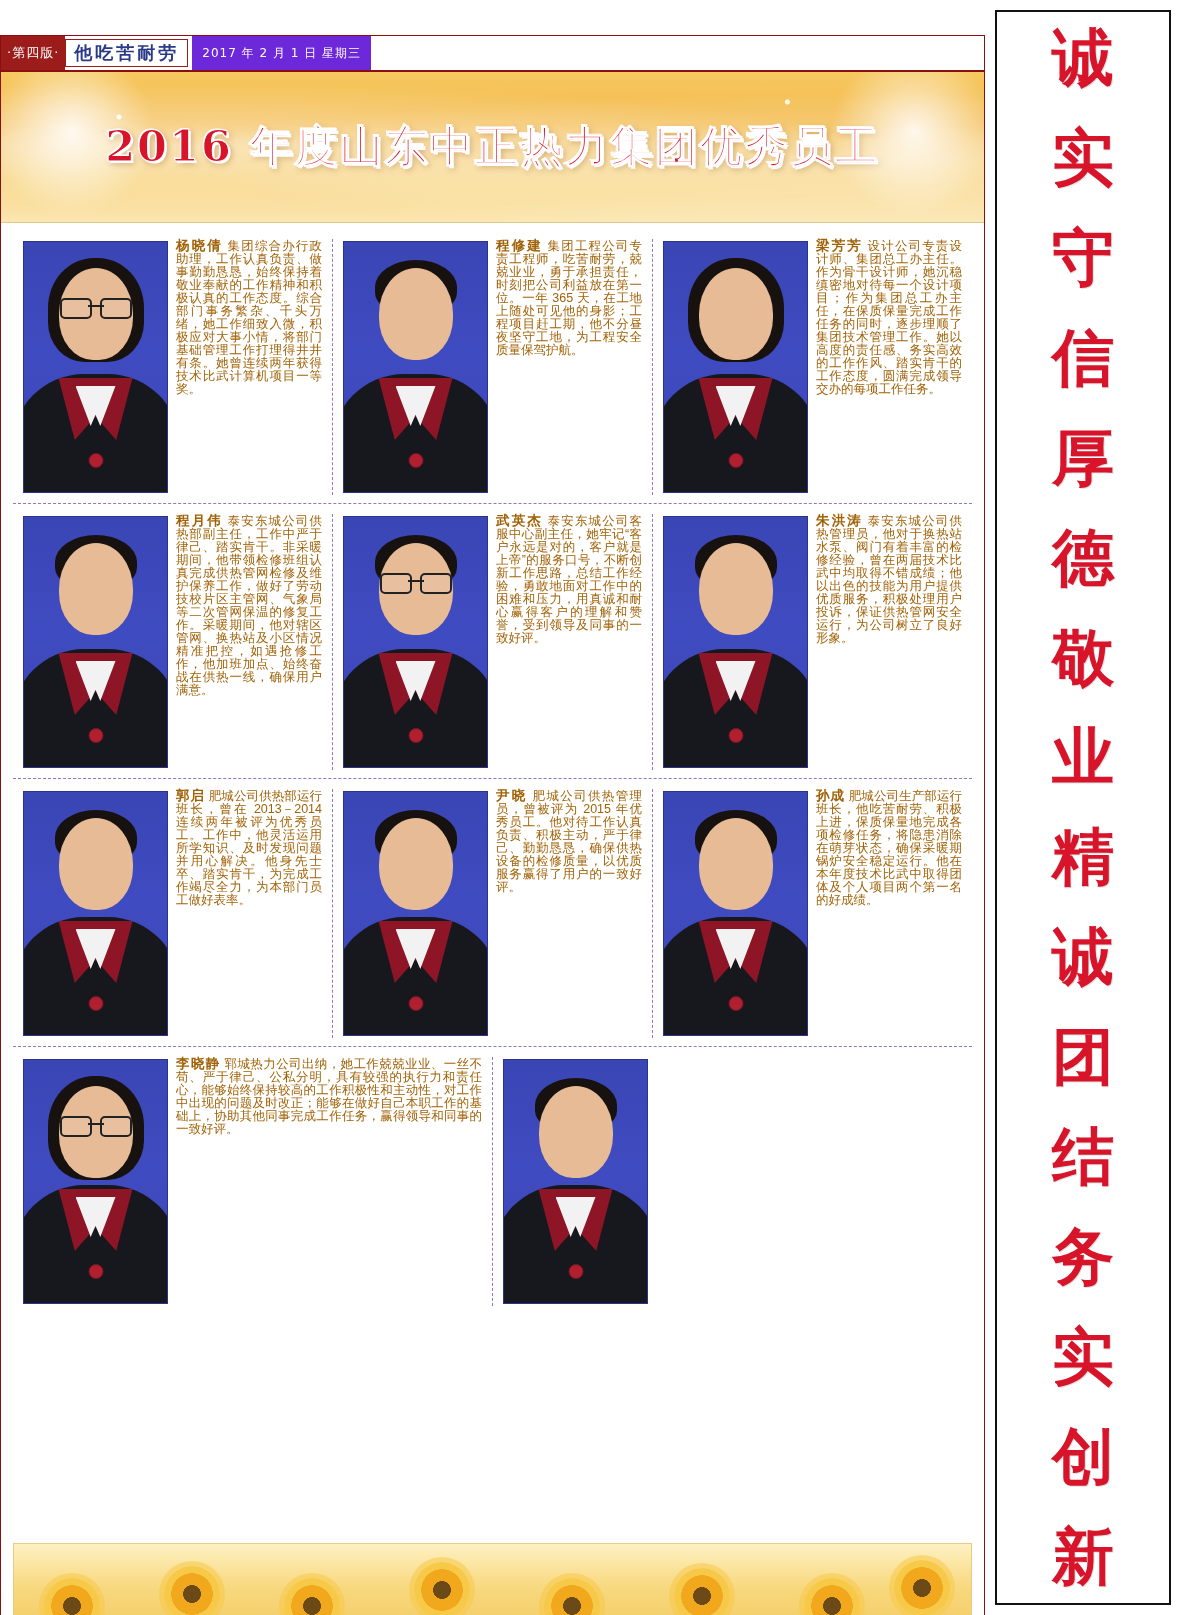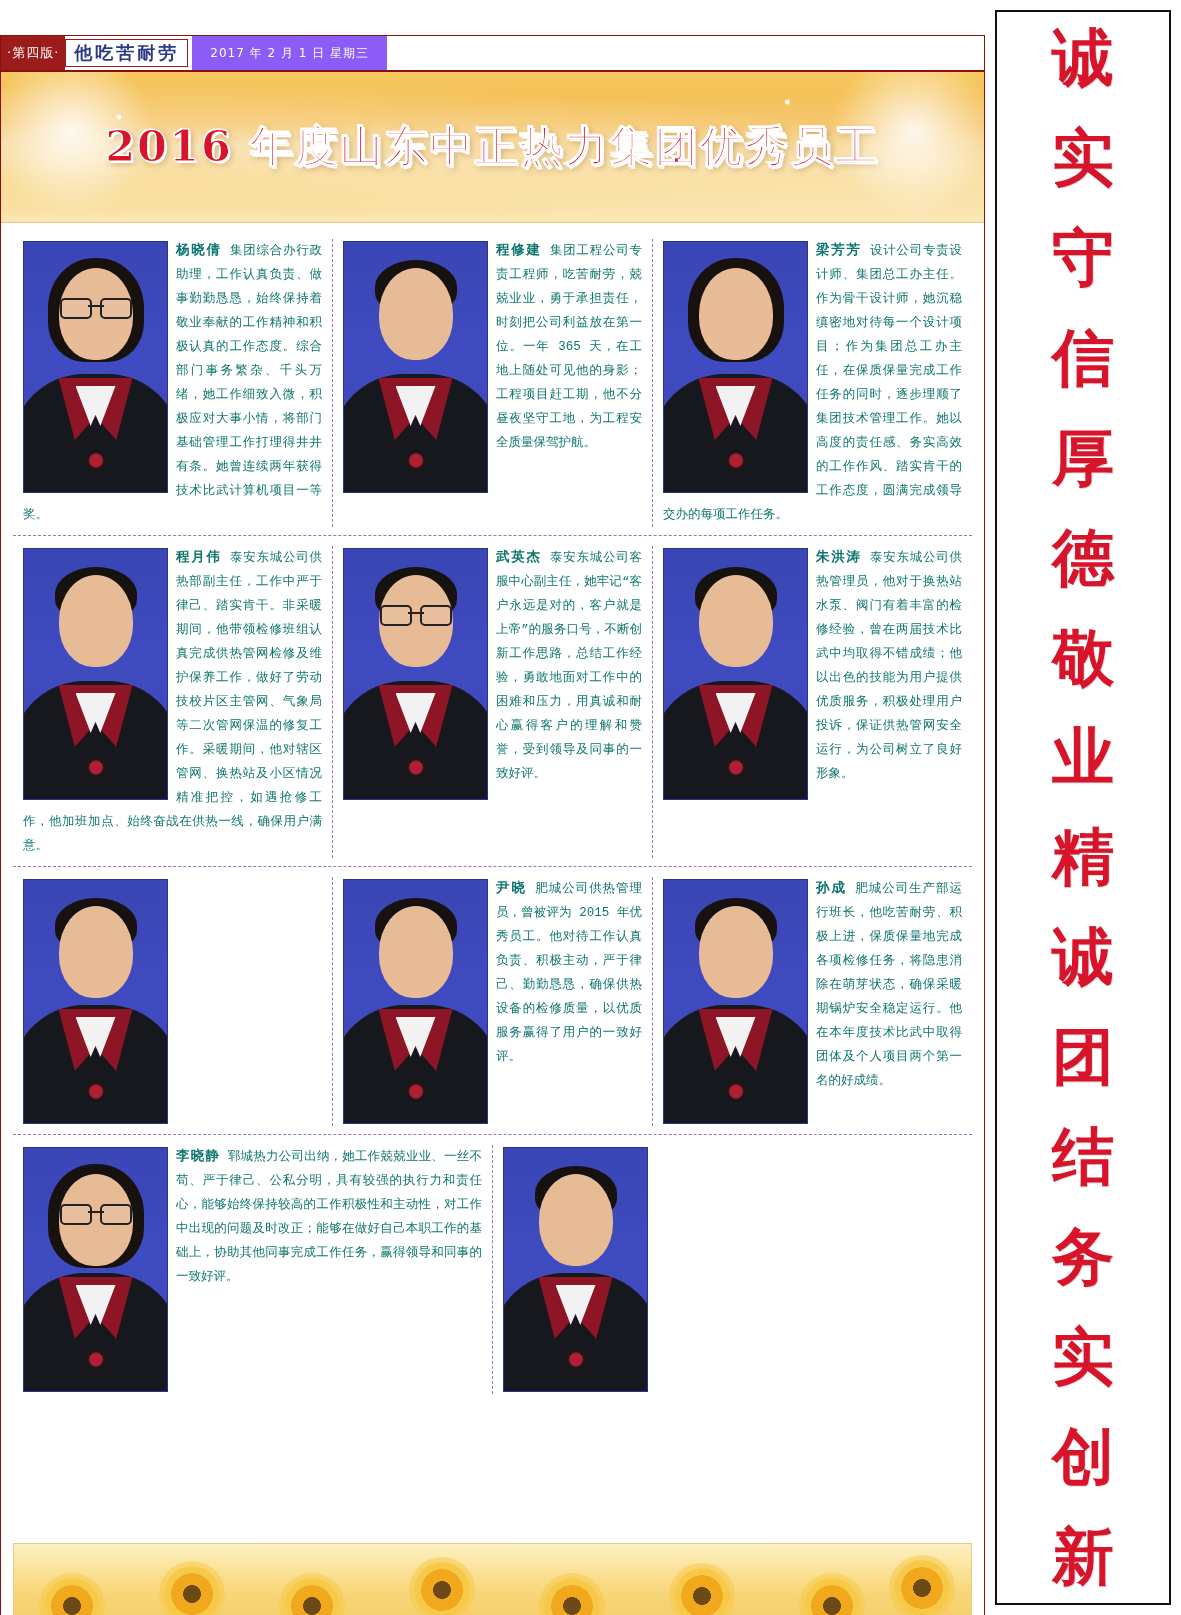--- a/index.html
+++ b/index.html
@@ -45,22 +45,22 @@
     position:absolute;left:4%;right:4%;top:50%;height:0;
     border-top:1px solid #555;
   }
   .mh-center .title{
     position:relative;background:#fff;padding:0 14px;
     font-family:"DejaVu Serif","Liberation Serif",serif;
     font-size:22px;font-weight:bold;color:#222;letter-spacing:4px;
     font-style:italic;
   }
   .mh-date{
-    background:#8b5cf6;color:#fff;display:flex;align-items:center;
-    padding:0 18px;font-size:12px;letter-spacing:1px;
+    background:#6d28d9;color:#fff;display:flex;align-items:center;
+    padding:0 10px;font-size:12px;letter-spacing:1px;
   }
   
   .headline{
     height:150px;margin:0;position:relative;overflow:hidden;
     background:
       radial-gradient(circle at 12% 30%, rgba(255,255,255,.95) 0 2px, rgba(255,255,255,0) 3px),
       radial-gradient(circle at 80% 20%, rgba(255,255,255,.9) 0 2px, rgba(255,255,255,0) 3px),
       radial-gradient(ellipse at 20% 50%, rgba(255,255,255,.55), rgba(255,255,255,0) 60%),
       radial-gradient(ellipse at 85% 60%, rgba(255,255,255,.45), rgba(255,255,255,0) 55%),
       linear-gradient(180deg,#f6c860 0%,#f3b94a 35%,#f7d178 70%,#fbe7b4 100%);
@@ -88,22 +88,22 @@
     display:flex;position:relative;
     padding:10px 0 8px 0;
   }
   .row + .row{border-top:1px dashed #9a74b5;}
   .cell{
     flex:1;position:relative;padding:0 10px;box-sizing:border-box;
   }
   .cell + .cell{border-left:1px dashed #9a74b5;}
   .cell.nosep{border-left:none;}
   .ctext{
-    font-family:Liberation Mono, monospace;
-    font-size:12.5px;line-height:24px;color:#0f766e;
+    font-family:Liberation Sans, sans-serif;
+    font-size:12.5px;line-height:13px;color:#a16207;
     text-align:justify;text-justify:inter-ideograph;
   }
   .ctext .nm{font-weight:bold;font-size:13.5px;letter-spacing:1px;}
   .photo{
     float:left;margin:2px 8px 2px 0;
     width:143px;height:250px;
     background:linear-gradient(180deg,#3a46b4 0%,#3f4bc0 45%,#3a46b4 100%);
     border:1px solid #2b338c;position:relative;overflow:hidden;
   }
   .photo.small{height:243px;}
@@ -285,20 +285,21 @@
       <div class="row">
         <div class="cell nosep">
           <div class="photo small">
             <div class="hair"></div>
             <div class="head"></div>
             <div class="shoulders"></div>
             <div class="collar"></div>
             <div class="shirt"></div>
             <div class="btn"></div>
           </div>
+          <div class="ctext"><span class="nm">郭启</span> <span>肥城公司供热部运行班长，曾在 2013－2014 连续两年被评为优秀员工。工作中，他灵活运用所学知识、及时发现问题并用心解决。他身先士卒、踏实肯干，为完成工作竭尽全力，为本部门员工做好表率。</span></div>
         </div>
         <div class="cell">
           <div class="photo small">
             <div class="hair"></div>
             <div class="head"></div>
             <div class="shoulders"></div>
             <div class="collar"></div>
             <div class="shirt"></div>
             <div class="btn"></div>
           </div>

